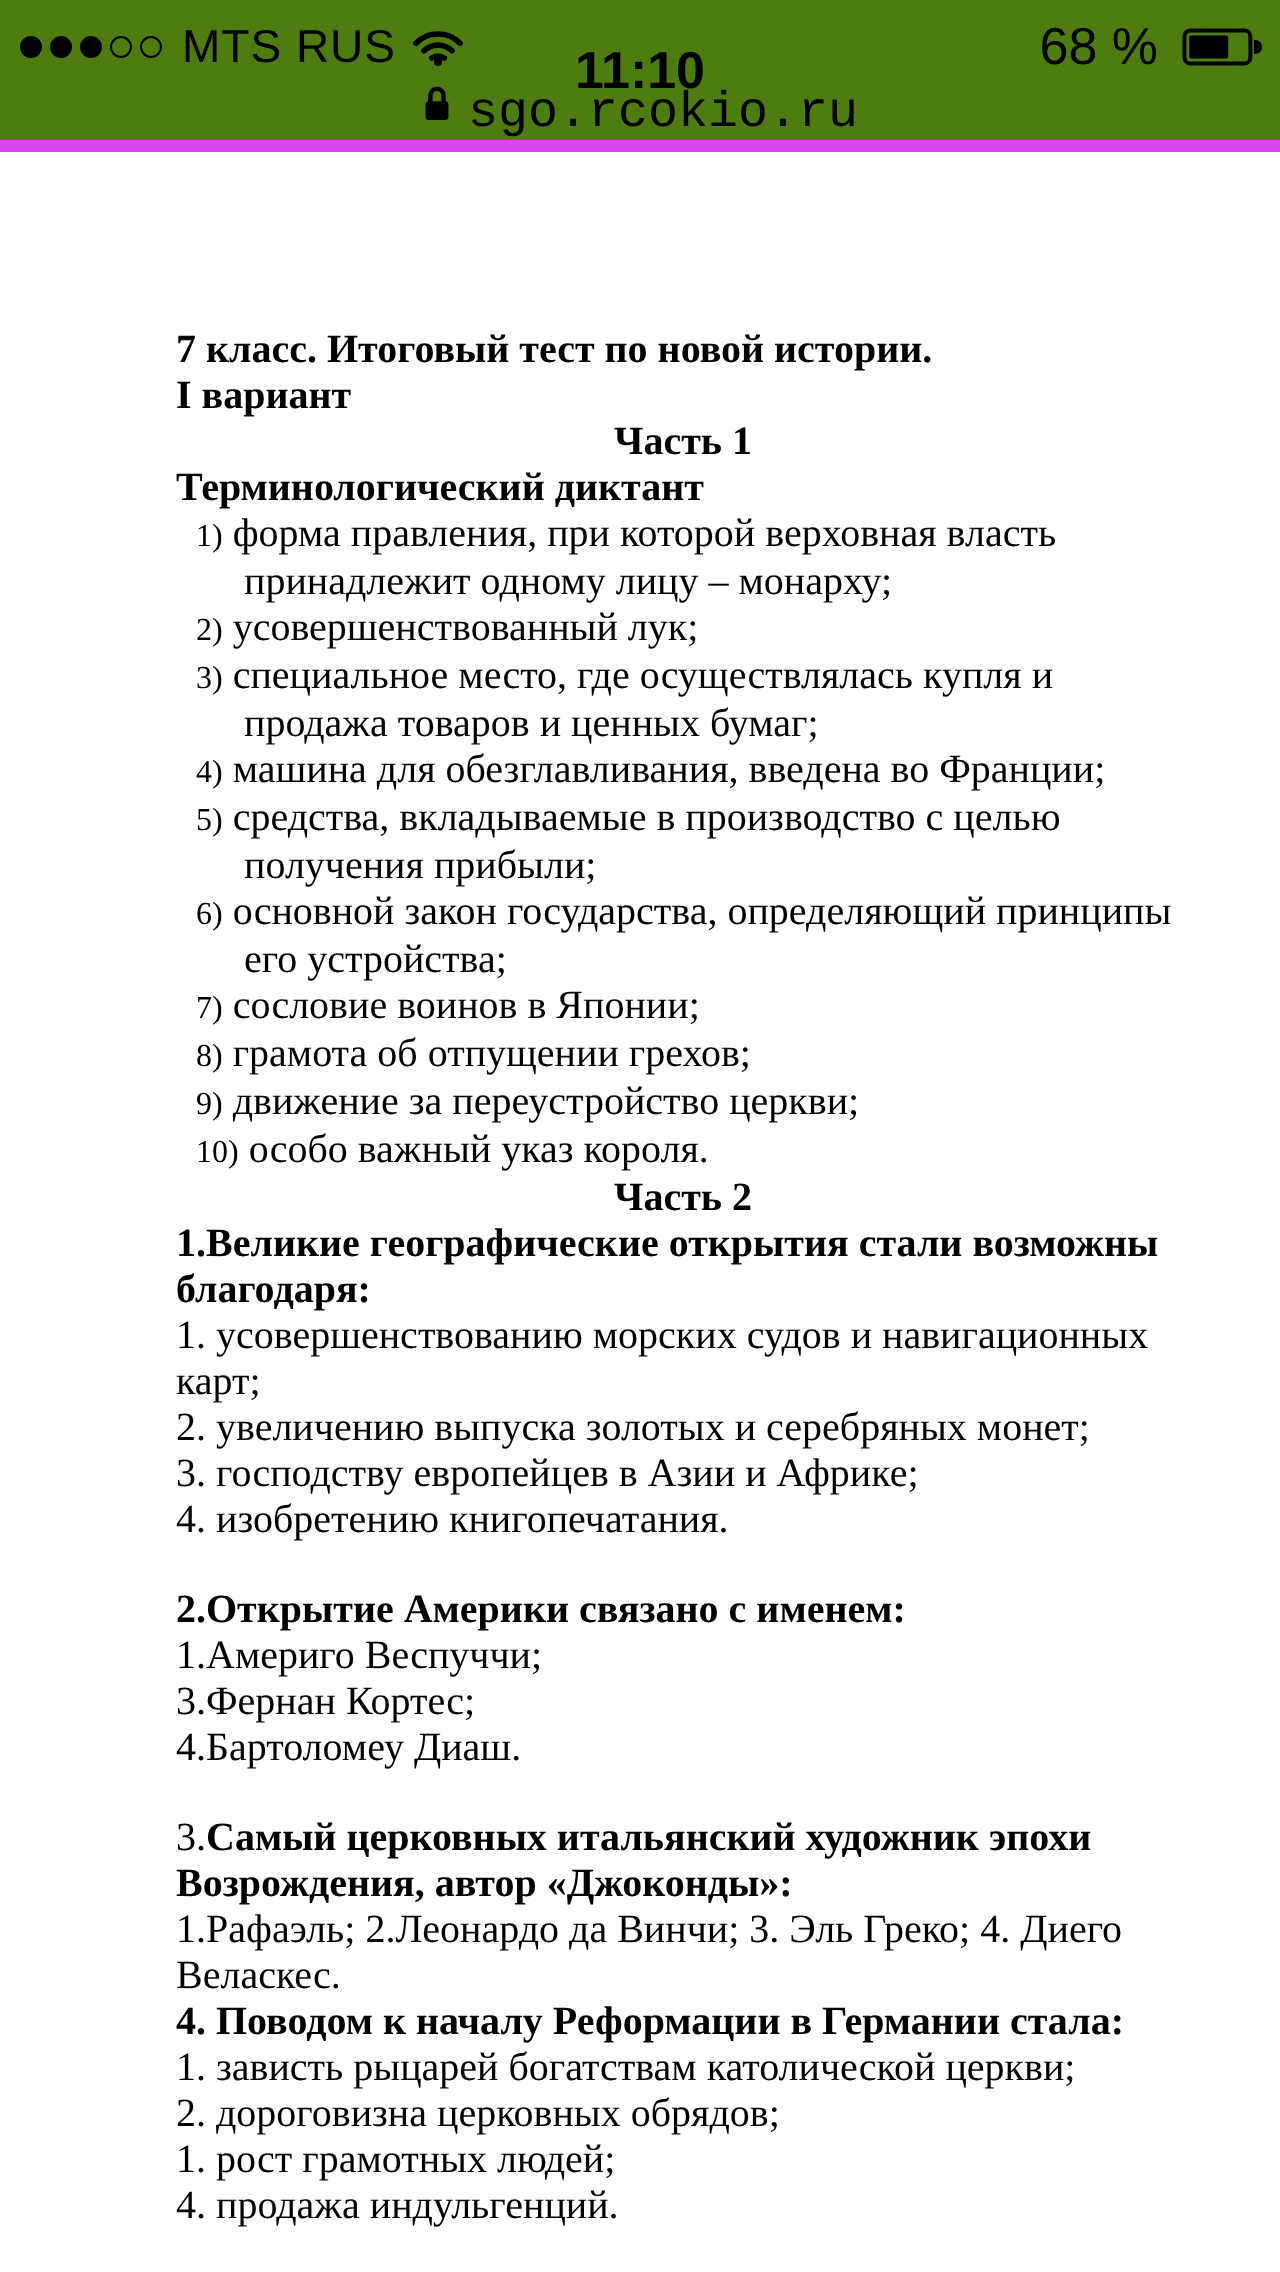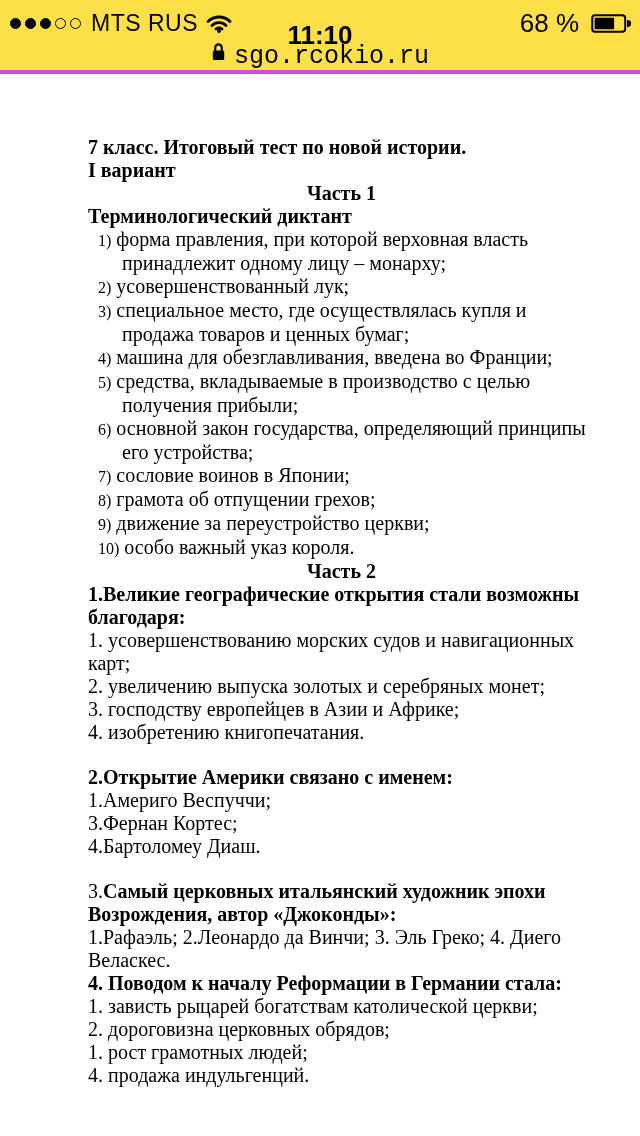--- a/index.html
+++ b/index.html
@@ -1,35 +1,35 @@
 <!DOCTYPE html>
 <html><head>
 <meta charset="utf-8">
 <style>
   html,body{margin:0;padding:0;}
   body{
     width:640px;height:1136px;overflow:hidden;background:#ffffff;
     font-family:"Liberation Sans",sans-serif;color:#000;
   }
   
-  .statusbar{height:70px;background:#fde047;border-bottom:4px solid #d946ef;box-sizing:content-box;}
+  .statusbar{height:70px;background:#4d7c0f;border-bottom:6px solid #d946ef;box-sizing:content-box;}
   .row1{position:relative;height:38px;display:flex;align-items:center;padding:4px 8px 0 10px;}
   .cell-left{display:flex;align-items:center;gap:8px;z-index:2;}
   .sigdots{display:flex;align-items:center;gap:4px;margin-right:2px;}
   .sigdots .dot{width:11px;height:11px;border-radius:50%;border:1.5px solid #000;box-sizing:border-box;}
   .sigdots .dot.filled{background:#000;}
   .carrier{font-size:23px;letter-spacing:.5px;}
   .time{position:absolute;left:0;right:0;top:20px;text-align:center;font-size:26px;font-weight:700;z-index:1;}
   .cell-right{display:flex;align-items:center;gap:12px;margin-left:auto;z-index:2;}
   .pct{font-size:26px;}
   .row2{height:30px;display:flex;justify-content:center;align-items:flex-start;gap:8px;font-family:Liberation Mono, monospace;}
   .domain{font-size:25px;}
   
   .page{
-    padding:62px 45px 0 88px;
+    padding:88px 45px 0 88px;
     font-family:"Liberation Serif",serif;
     font-size:20px;line-height:23px;
   }
   .page p{margin:0;white-space:pre-wrap;}
   .b{font-weight:700;}
   .center{text-align:center;}
   .mb{margin-bottom:5px;}
   .sub{margin-left:22px;}
   .ditem{padding-left:34px;text-indent:-24px;white-space:pre-wrap;}
   .dnum{font-size:16px;padding-right:5px;}

